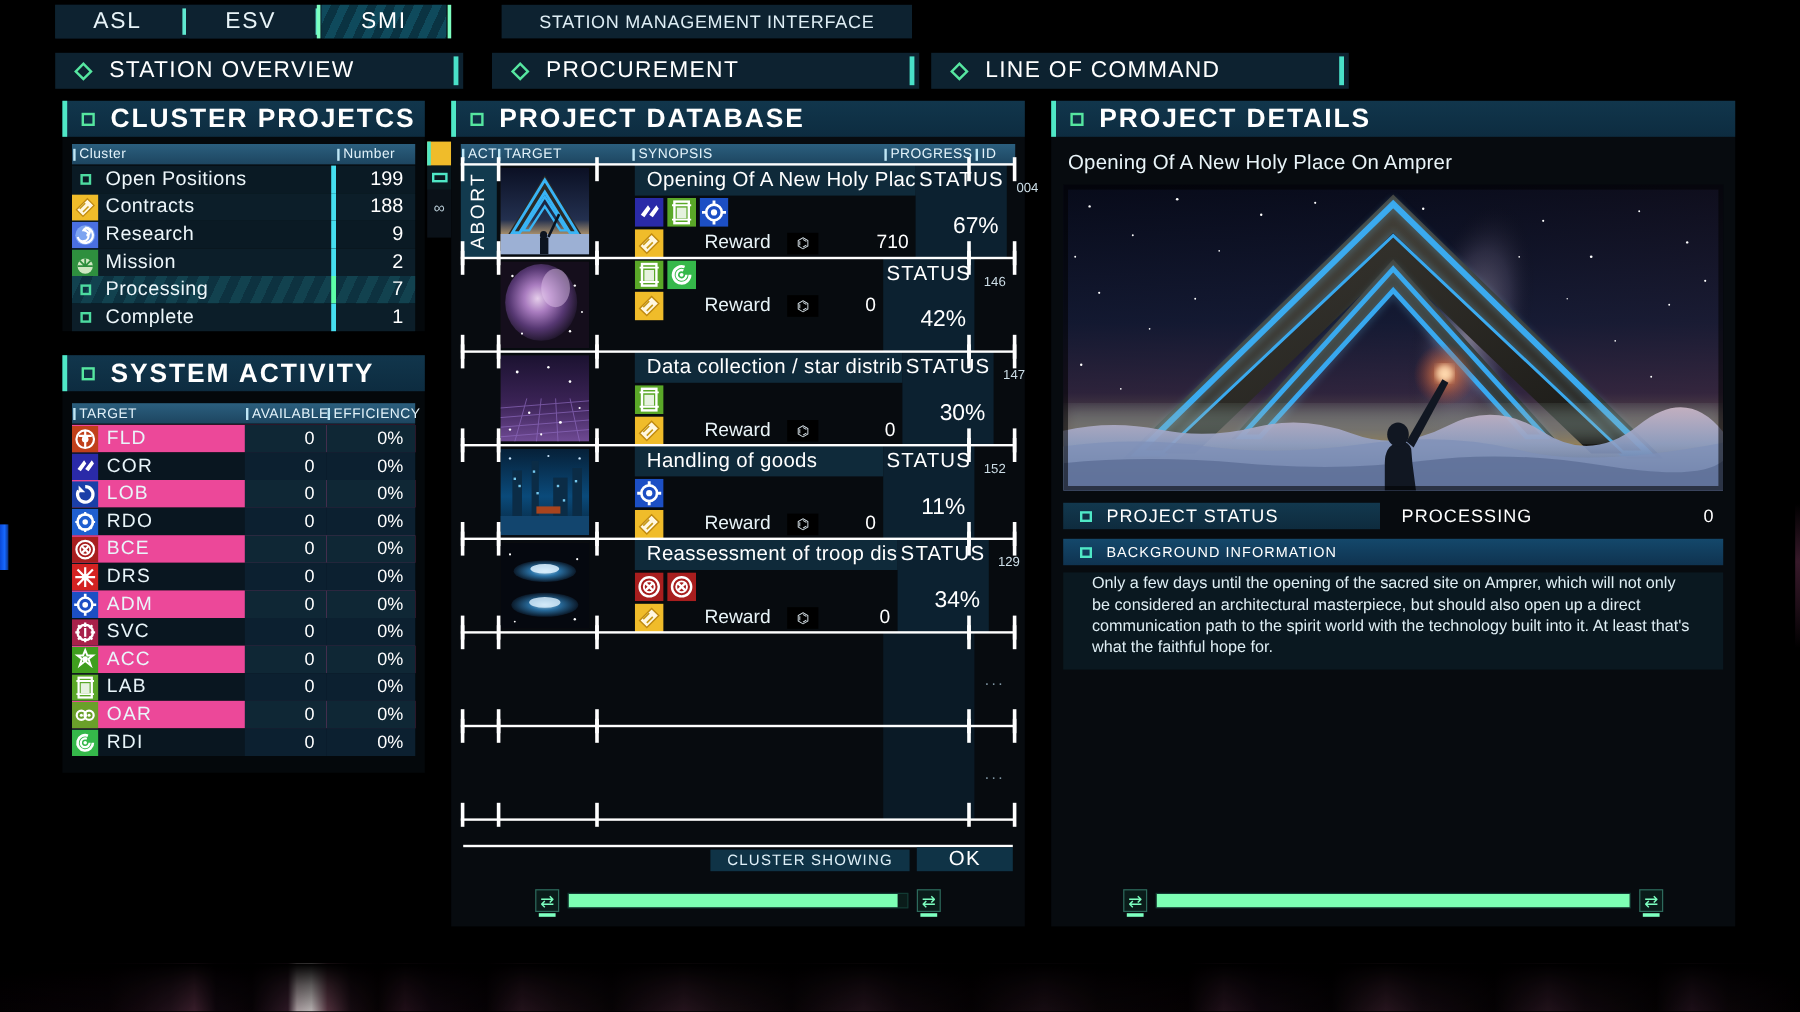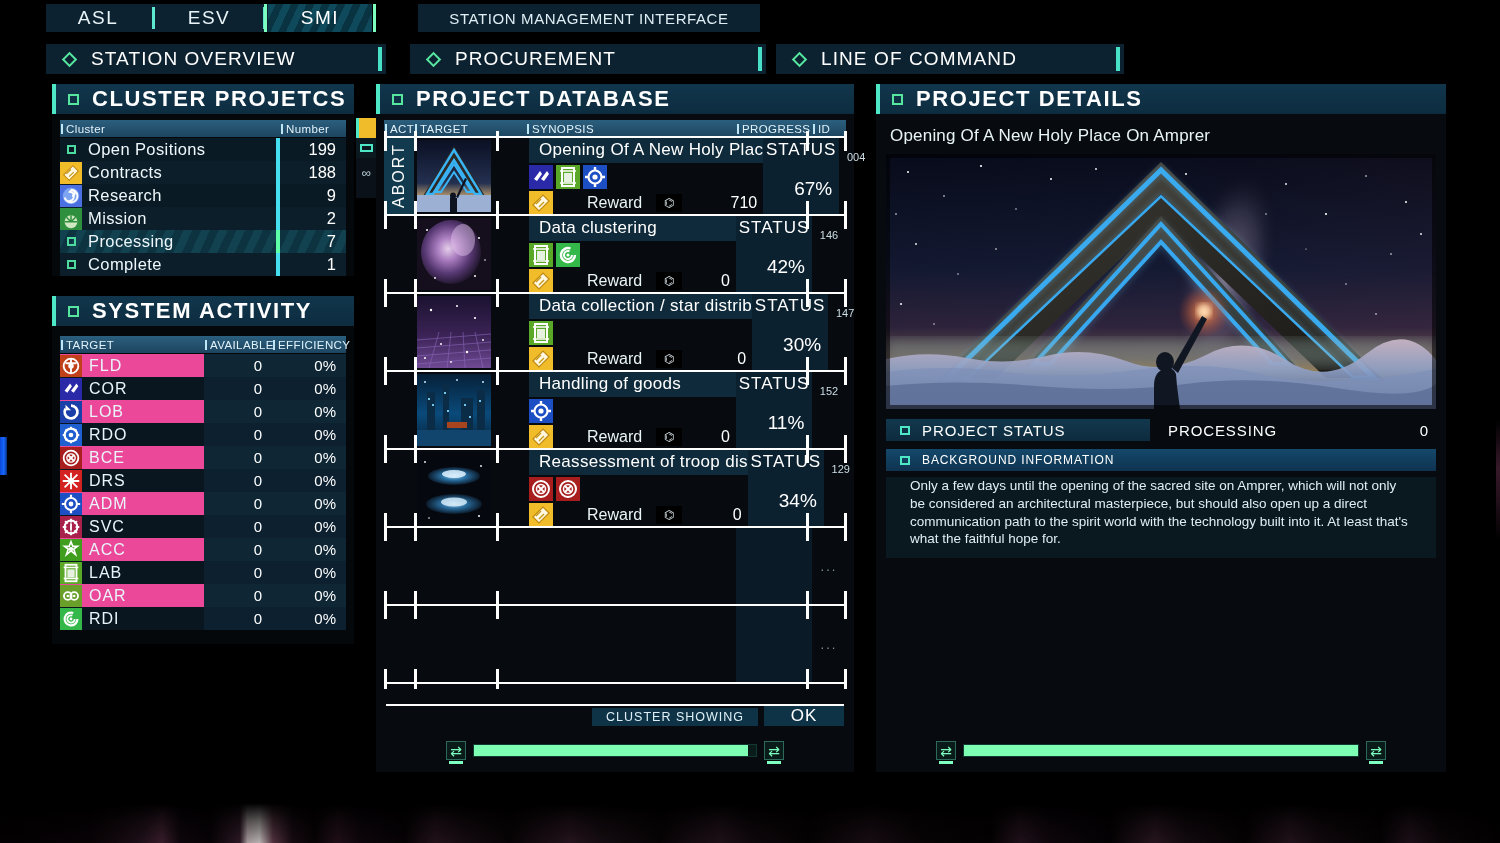--- a/index.html
+++ b/index.html
@@ -663,21 +663,20 @@
                   <circle cx="10" cy="12" r="1"></circle>
                   <circle cx="62" cy="20" r="1"></circle>
                   <circle cx="18" cy="60" r=".9"></circle>
                   <circle cx="58" cy="58" r="1"></circle>
                   <circle cx="68" cy="42" r=".8"></circle>
                 </g>
               </svg>
             </div>
           </div>
           <div class="syn">
-            <div class="title">Data clustering</div>
             <div class="tagrow">
               <span class="tag">
                 <svg width="24" height="24" viewBox="0 0 24 24" style="display:block">
                   <rect width="24" height="24" fill="#5aa828"></rect>
                   <rect x="6" y="3" width="12" height="18" fill="none" stroke="#fff" stroke-width="2"></rect>
                   <rect x="8" y="8" width="8" height="9" fill="#fff" opacity=".85"></rect>
                   <path d="M4 6 h16 M4 18 h16" stroke="#fff" stroke-width="1.6"></path>
                 </svg>
               </span>
               <span class="tag">

